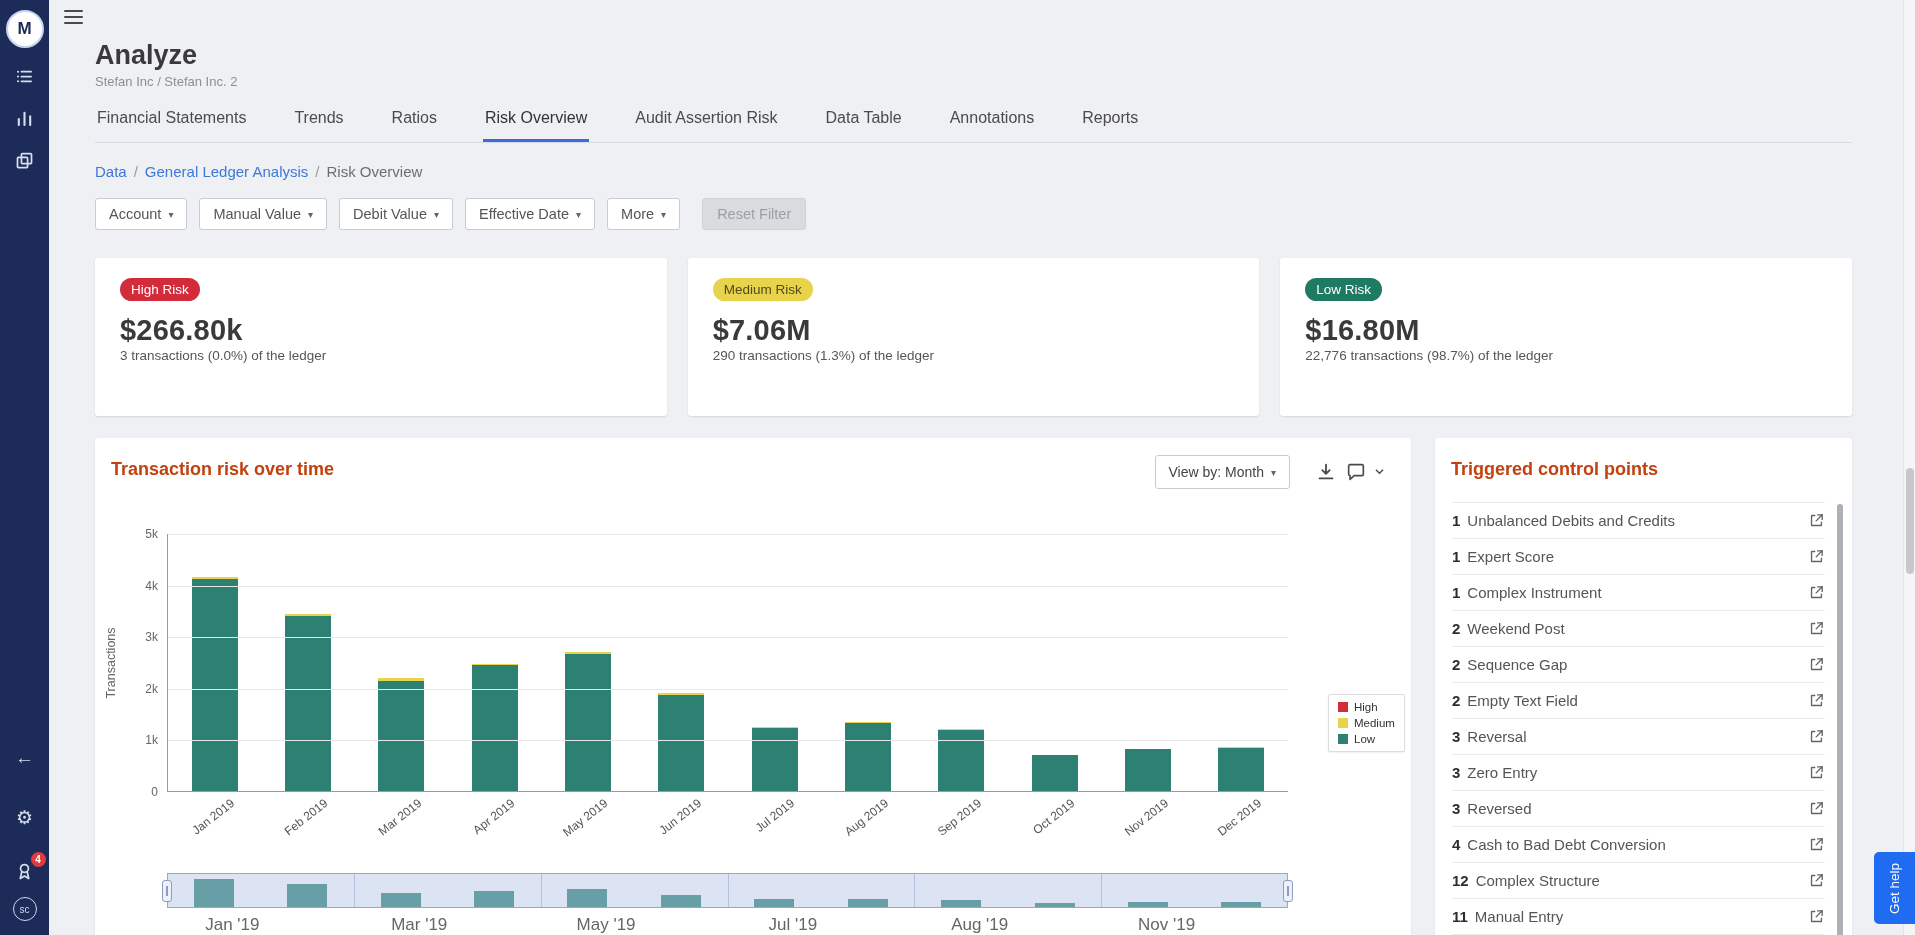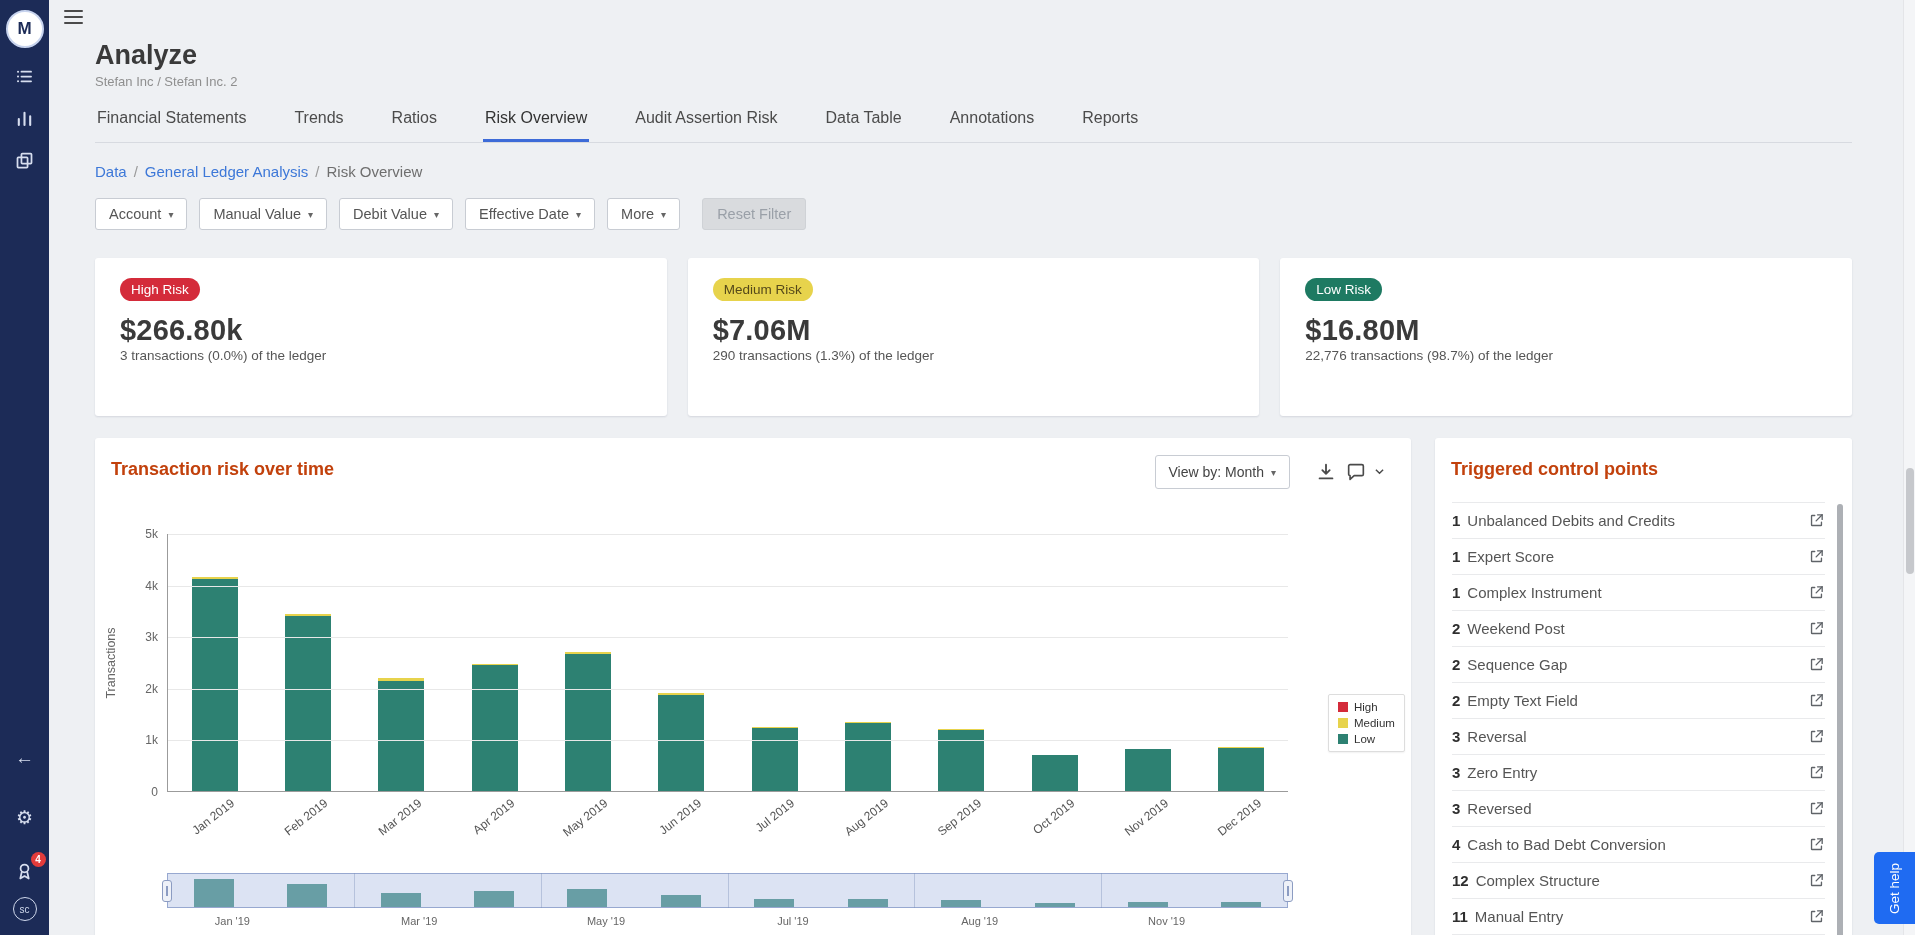--- a/index.html
+++ b/index.html
@@ -75,21 +75,21 @@
   .nav-slot{flex:1;display:flex;justify-content:center;align-items:flex-end;height:100%;}
   .nav-bar{width:40px;background:#2d8172;}
   .nav-overlay{position:absolute;inset:0;background:rgba(177,194,229,.45);border:1px solid #97a8d0;}
   .nav-tick{position:absolute;top:0;bottom:0;width:1px;background:rgba(125,145,185,.4);}
   .nav-handle{position:absolute;top:50%;transform:translateY(-50%);width:10px;height:22px;background:#eef1f8;border:1px solid #8c9cc2;border-radius:3px;z-index:2;cursor:ew-resize;}
   .nav-handle::before,.nav-handle::after{content:"";position:absolute;top:5px;bottom:5px;width:1px;background:#8c9cc2;}
   .nav-handle::before{left:3px;}
   .nav-handle::after{right:3px;}
   .handle-left{left:-5px;} .handle-right{right:-5px;}
   .nav-labels{position:absolute;left:0;top:477px;width:100%;height:16px;}
-  .nav-label{position:absolute;transform:translateX(-50%);font-size:11px;color:#666;white-space:nowrap;}
+  .nav-label{position:absolute;transform:translateX(-50%);font-size:17px;color:#666;white-space:nowrap;}
 
   
   .cp-list{position:absolute;left:17px;right:27px;top:64px;border-top:1px solid #e9eaec;}
   .cp-row{height:36px;display:flex;align-items:center;border-bottom:1px solid #e9eaec;}
   .cp-count{font-weight:bold;color:#2e2e2e;font-size:15px;margin-right:7px;}
   .cp-label{flex:1;color:#555;font-size:15px;}
   .cp-link{width:18px;height:18px;cursor:pointer;display:flex;align-items:center;justify-content:center;}
   .cp-scroll{position:absolute;right:9px;top:66px;bottom:14px;width:6px;background:#f0f1f3;border-radius:3px;}
   .cp-thumb{position:absolute;top:0;left:0;width:6px;height:90%;background:#adb0b5;border-radius:3px;}
 

